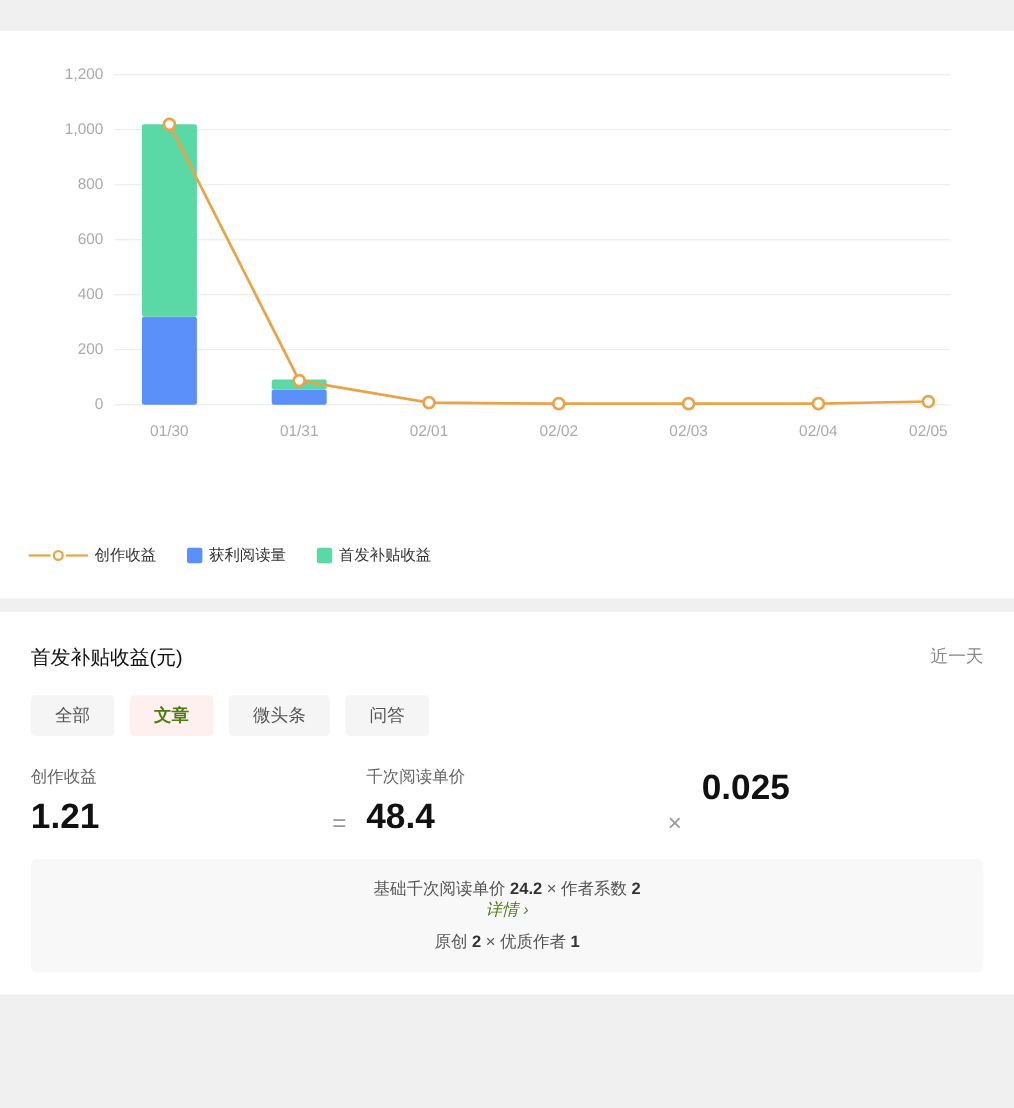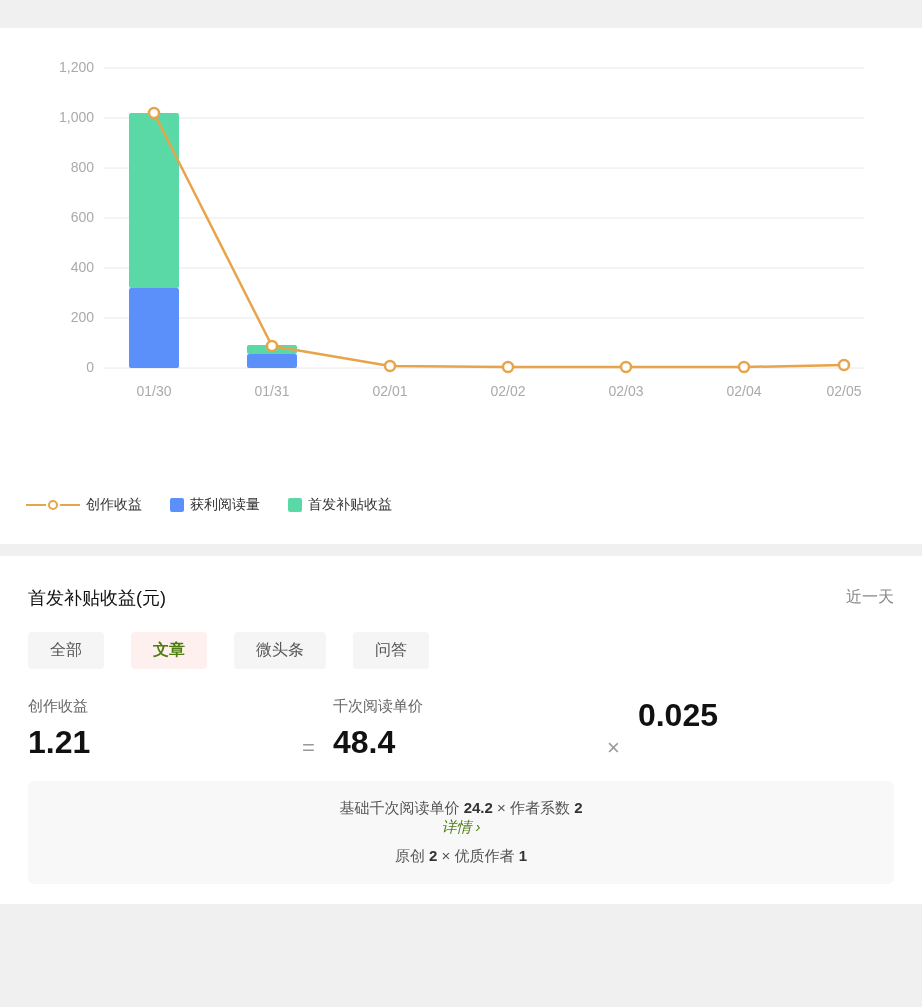--- a/index.html
+++ b/index.html
@@ -87,21 +87,21 @@
       font-weight: normal;
       font-size: 18px;
     }
     .time-label {
       font-size: 16px;
       color: #888;
     }
 
     .tabs {
       display: flex;
-      gap: 17px;
+      gap: 4px;
       margin-bottom: 28px;
     }
     .tab {
       padding: 8px 22px;
       font-size: 16px;
       color: #555;
       background: #f5f5f5;
       border-radius: 4px;
       margin-right: 10px;
       cursor: pointer;

